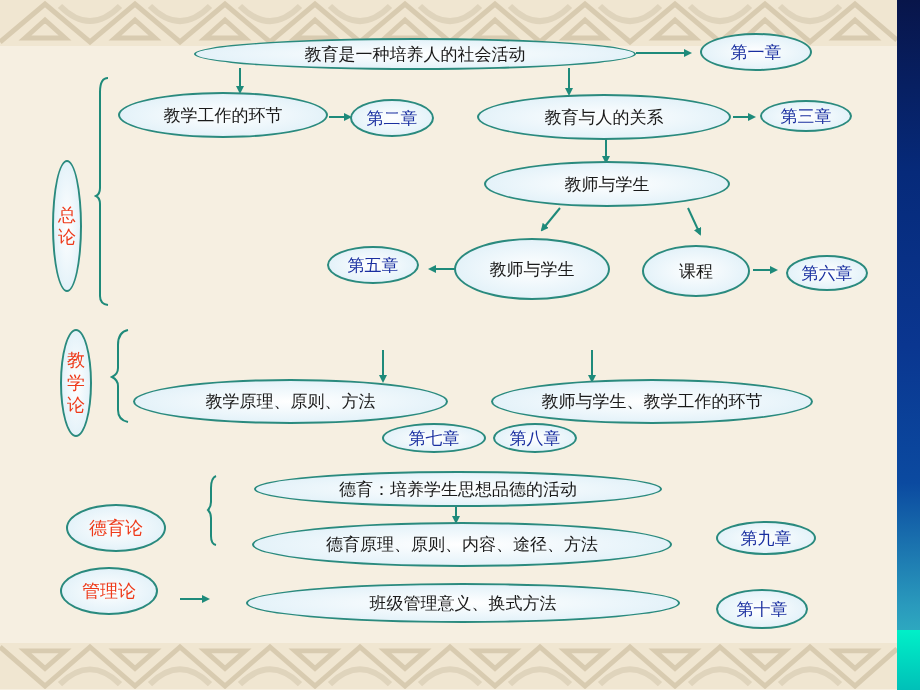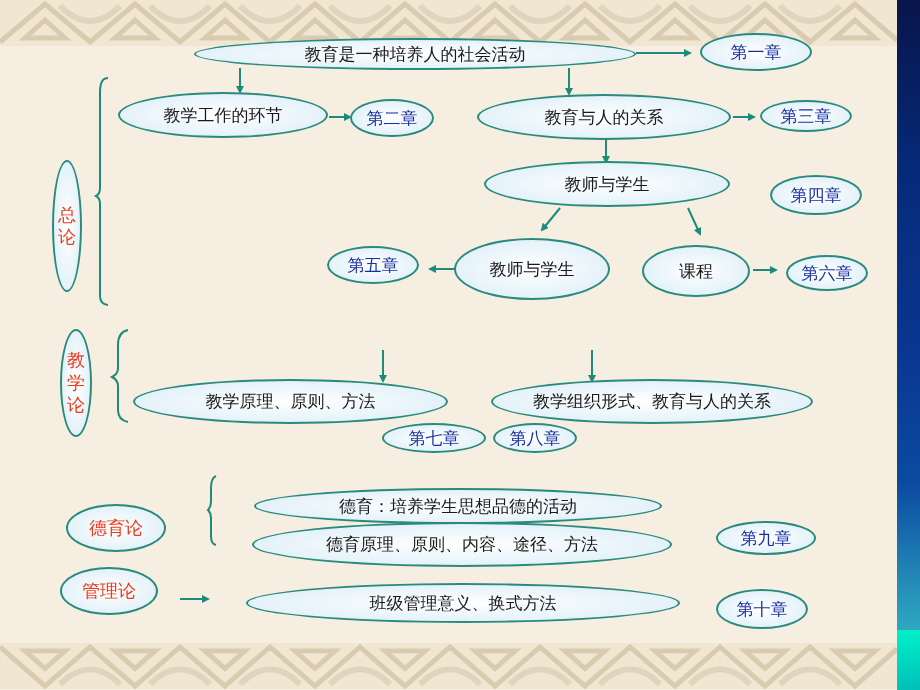--- a/index.html
+++ b/index.html
@@ -101,29 +101,28 @@
   <div class="node category" style="left:66px;top:504px;width:100px;height:48px;">德育论</div>
   <div class="node category" style="left:60px;top:567px;width:98px;height:48px;">管理论</div>
 
   <div class="node" style="left:194px;top:38px;width:442px;height:32px;">教育是一种培养人的社会活动</div>
   <div class="node" style="left:118px;top:92px;width:210px;height:46px;">教学工作的环节</div>
   <div class="node" style="left:477px;top:94px;width:254px;height:46px;">教育与人的关系</div>
   <div class="node" style="left:484px;top:161px;width:246px;height:46px;">教师与学生</div>
   <div class="node" style="left:454px;top:238px;width:156px;height:62px;">教师与学生</div>
   <div class="node" style="left:642px;top:245px;width:108px;height:52px;">课程</div>
   <div class="node" style="left:133px;top:379px;width:315px;height:45px;">教学原理、原则、方法</div>
-  <div class="node" style="left:491px;top:379px;width:322px;height:45px;">教学组织形式、教育与人的关系</div>
-  <div class="node" style="left:254px;top:471px;width:408px;height:36px;margin-top:17px;">德育：培养学生思想品德的活动</div>
+  <div class="node" style="left:491px;top:379px;width:322px;height:45px;">教师与学生、教学工作的环节</div>
+  <div class="node" style="left:254px;top:471px;width:408px;height:36px;">德育：培养学生思想品德的活动</div>
   <div class="node" style="left:252px;top:522px;width:420px;height:45px;">德育原理、原则、内容、途径、方法</div>
   <div class="node" style="left:246px;top:583px;width:434px;height:40px;">班级管理意义、换式方法</div>
 
   <div class="node chapter" style="left:700px;top:33px;width:112px;height:38px;">第一章</div>
   <div class="node chapter" style="left:350px;top:99px;width:84px;height:38px;">第二章</div>
   <div class="node chapter" style="left:760px;top:100px;width:92px;height:32px;">第三章</div>
-  <div class="node chapter" style="left:770px;top:175px;width:92px;height:40px;">第四章</div>
   <div class="node chapter" style="left:327px;top:246px;width:92px;height:38px;">第五章</div>
   <div class="node chapter" style="left:786px;top:255px;width:82px;height:36px;">第六章</div>
   <div class="node chapter" style="left:382px;top:423px;width:104px;height:30px;">第七章</div>
   <div class="node chapter" style="left:493px;top:423px;width:84px;height:30px;">第八章</div>
   <div class="node chapter" style="left:716px;top:521px;width:100px;height:34px;text-align:right;">第九章</div>
   <div class="node chapter" style="left:716px;top:589px;width:92px;height:40px;">第十章</div>
 </div>
 
 <div class="sidebar"></div>
 <div class="sidebar-bottom"></div>

